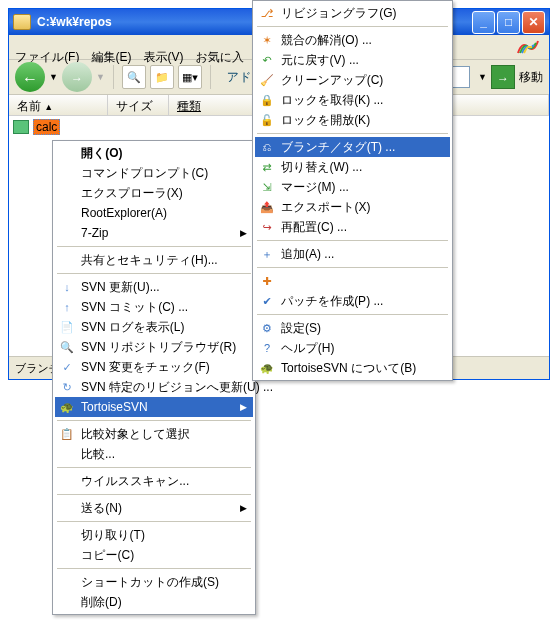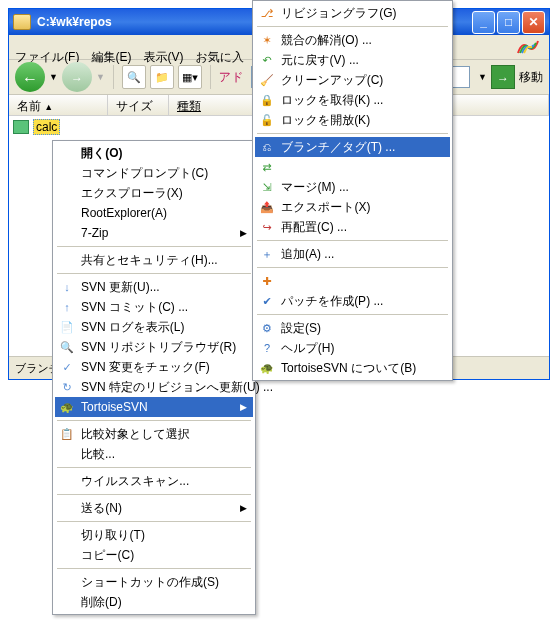--- a/index.html
+++ b/index.html
@@ -64,41 +64,41 @@
 }
 .back-btn, .fwd-btn {
   width: 30px; height: 30px; border-radius: 15px;
   display: flex; align-items: center; justify-content:center;
 }
 .back-btn { background: linear-gradient(#6dcb6d,#2e9b2e); }
 .fwd-btn { background: linear-gradient(#d3e8d3,#9fc89f); }
 .back-arrow{color:#fff;font-size:16px;}
 .tb-sep{width:1px;height:24px;background:#c9c7ba;margin:0 4px;}
 .tb-icon{width:22px;height:22px;border:1px solid #bdbaa9;background:#fff;border-radius:2px;display:flex;align-items:center;justify-content:center;font-size:11px;}
-.addr-label{color:#be185d;}
+.addr-label{margin-left:8px;color:#0c4a6e;}
 .addr-input{flex:1;height:20px;border:1px solid #7f9db9;margin:0 4px;background:#fff;}
 .go-btn{width:22px;height:22px;background:#3e9d3e;color:#fff;display:flex;align-items:center;justify-content:center;border:1px solid #2c772c;}
 .go-label{}
 .headers{
   height: 20px;
   border-bottom:1px solid #d0d0d0;
   display:flex; background:#fafafa;
 }
 .headers div{
   border-right:1px solid #d0d0d0;
   padding:3px 8px;
   background:linear-gradient(#fdfdfd,#ece9d8);
 }
 .file-area{position:relative;height:214px;background:#fff;}
 .file-item{
   display:flex;align-items:center;height:18px;
   padding:0 4px;margin-top:2px;
 }
 .file-item .sel{
-  background:#fde047;border:1px dotted #4a8ee6;
+  background:#f97316;border:1px dotted #4a8ee6;
   padding:0 2px;
 }
 .file-item .ficon{width:14px;height:12px;background:#5ac37a;border:1px solid #2e8b4e;margin-right:4px;}
 .statusbar{
   position:absolute;left:0;right:0;bottom:0;height:22px;
   background:#ece9d8;border-top:1px solid #c9c7ba;
   display:flex;align-items:center;padding:0 6px;font-size:11px;
 }
 
 .ctxmenu{
@@ -284,20 +284,21 @@
       <span class="icon svn-orange">🔓</span>
       <span>ロックを開放(K)</span>
     </div>
   <div class="sep"></div>
   <div class="item highlight">
       <span class="icon">⎌</span>
       <span>ブランチ／タグ(T) ...</span>
     </div>
   <div class="item">
       <span class="icon svn-green">⇄</span>
+      <span>切り替え(W) ...</span>
     </div>
   <div class="item">
       <span class="icon svn-green">⇲</span>
       <span>マージ(M) ...</span>
     </div>
   <div class="item">
       <span class="icon svn-blue">📤</span>
       <span>エクスポート(X)</span>
     </div>
   <div class="item">

